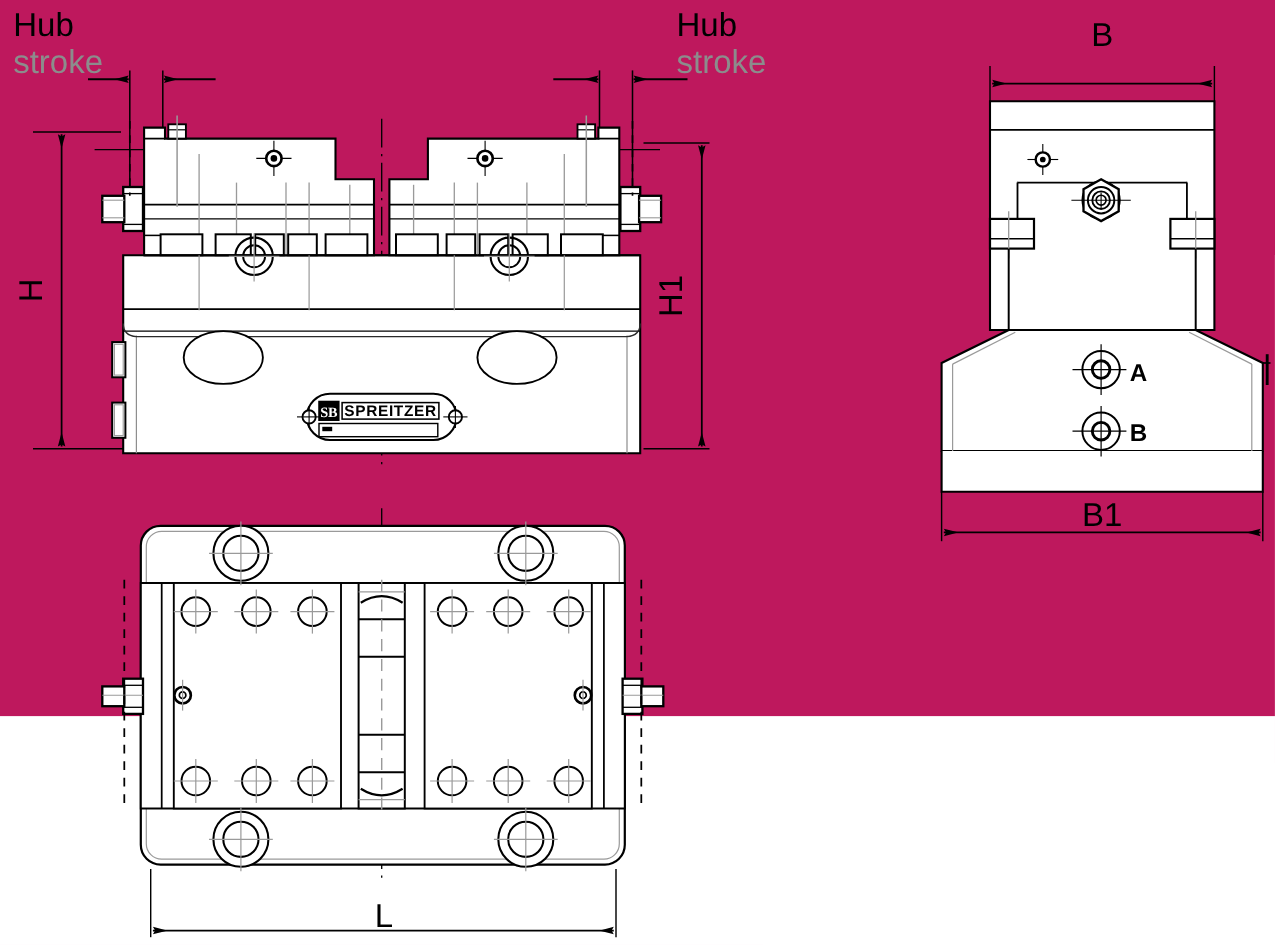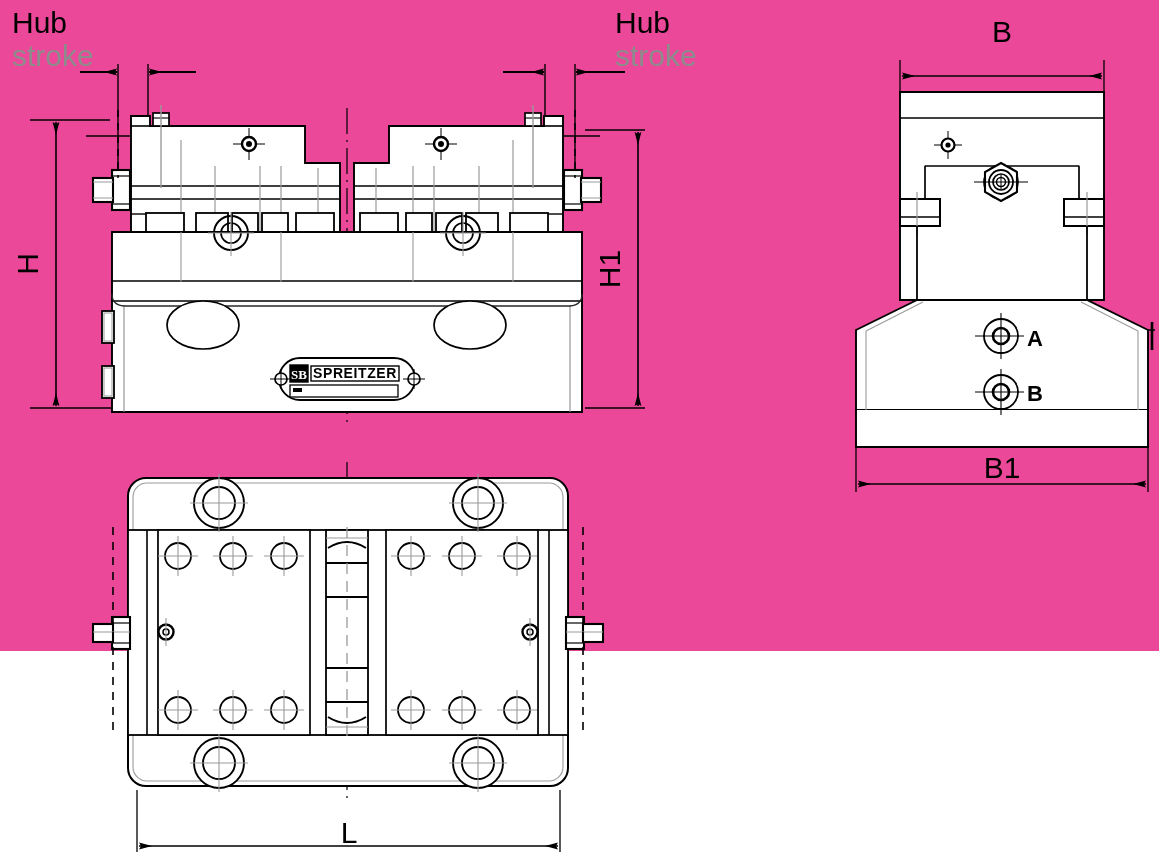--- a/index.html
+++ b/index.html
@@ -1,18 +1,18 @@
 <!DOCTYPE html>
 <html><head>
 <meta charset="utf-8">
 <style>
   html,body{margin:0;padding:0;background:#ffffff;}
   body{width:1159px;height:859px;overflow:hidden;
        font-family:"Liberation Sans","DejaVu Sans",sans-serif;}
-  #stage{position:relative;width:1159px;height:651px;background:#ec4899;}
+  #stage{position:relative;width:1159px;height:651px;background:#be185d;}
   svg#drawing{position:absolute;left:0;top:0;width:1159px;height:859px;display:block;}
   .lbl{font-family:"Liberation Sans","DejaVu Sans",sans-serif;fill:#000;}
   .lbl-grey{fill:#8c8c8c;}
 </style>
 </head>
 <body>
 
 <div id="stage">
 
 <svg id="drawing" viewBox="0 0 1159 859">

